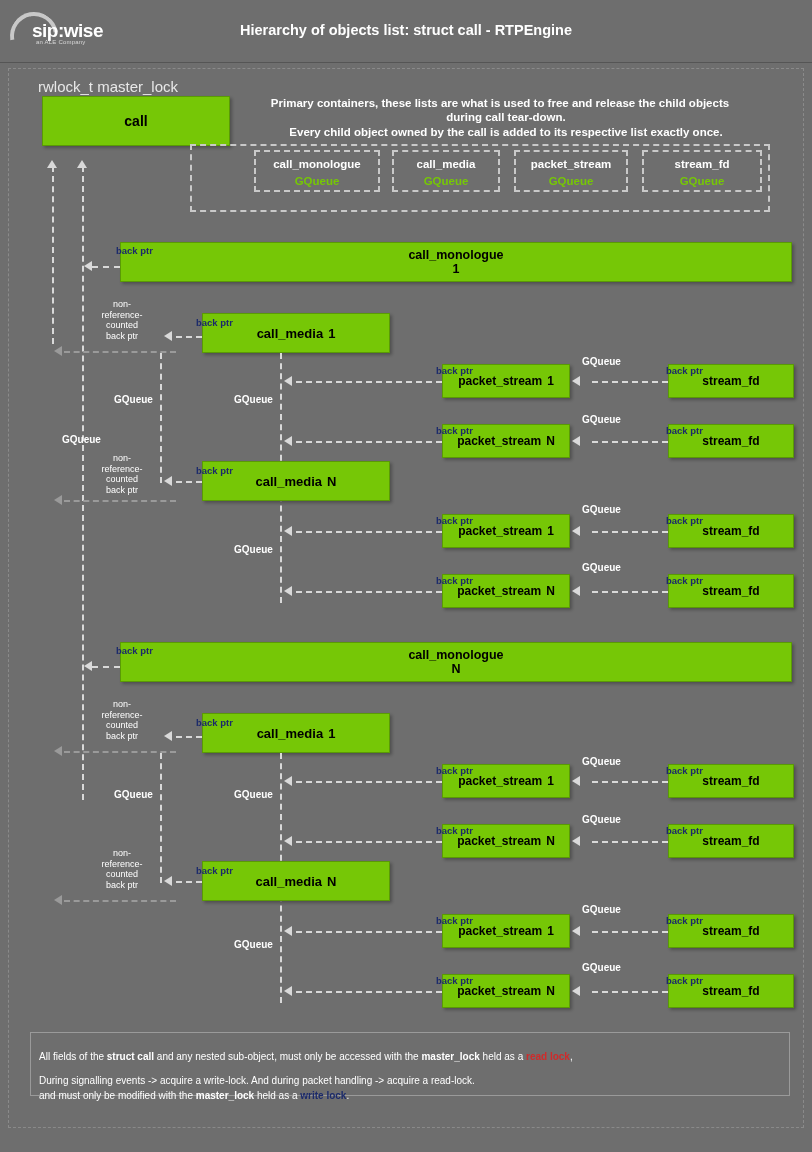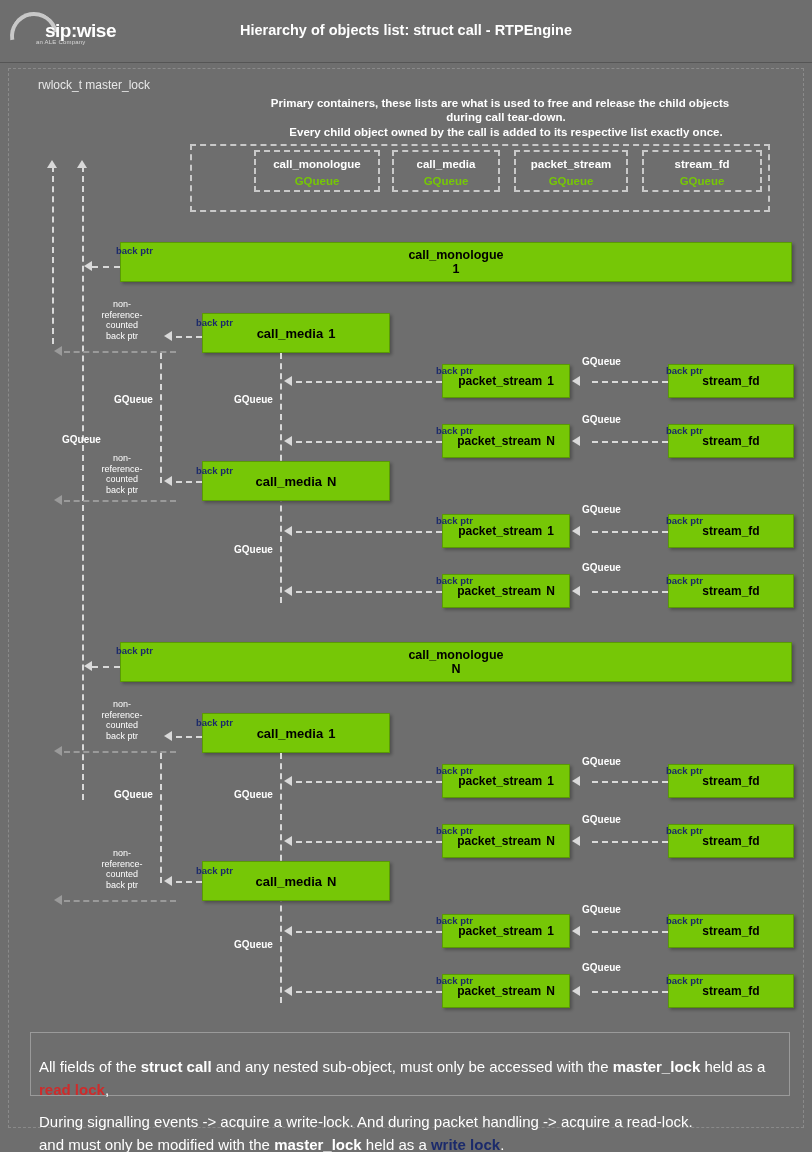--- a/index.html
+++ b/index.html
@@ -29,21 +29,20 @@
     left: 10px; top: 8px;
     width: 90px; height: 46px;
   }
   .logo-text {
     position: absolute;
     left: 22px; top: 12px;
     color: #ffffff;
     font-size: 19px;
     font-weight: bold;
     letter-spacing: -0.5px;
-    margin-left: 13px;
   }
   .logo-sub {
     position: absolute;
     left: 26px; top: 31px;
     color: #d8d8d8;
     font-size: 6px;
     letter-spacing: 0.2px;
   }
   .logo-swirl {
     position: absolute;
@@ -173,34 +172,34 @@
     border-right: 5px solid transparent;
     border-bottom: 8px solid #d9d9d9;
     border-top: 0;
   }
   .arr.dark.left { border-right-color: #9a9a9a; }
 
   
   .lock-label {
     position: absolute;
     color: #e8e8e8;
-    font-size: 12px;
+    font-size: 15px;
   }
 
   
   .note {
     position: absolute;
     left: 30px; top: 1032px;
     width: 760px; height: 64px;
     box-sizing: border-box;
     border: 1px solid #9a9a9a;
     background: #6e6e6e;
     color: #ffffff;
-    font-size: 15px;
-    padding: 22px 8px;
+    font-size: 10px;
+    padding: 16px 8px;
     line-height: 1.55;
   }
   .note b { font-weight: bold; }
   .note .red { color: #cf2b2b; font-weight: bold; }
   .note .blue { color: #1b2a6b; font-weight: bold; }
   .footnote {
     position: absolute;
     left: 12px; top: 1134px;
     color: #ffffff;
     font-size: 10px;
@@ -221,20 +220,23 @@
   </div>
 
   <div class="frame"></div>
 
   <div class="lock-label" style="left:38px; top:78px;">rwlock_t master_lock</div>
 
   <div class="blurb" style="left:240px; top:95px; width:520px;">Primary containers, these lists are what is used to free and release the child objects</div>
   <div class="blurb" style="left:246px; top:124px; width:520px;">Every child object owned by the call is added to its respective list exactly once.</div>
   <div class="blurb" style="left:246px; top:109px; width:520px;">during call tear-down.</div>
 
+  <div class="node callbox" style="left:42px; top:96px; width:188px; height:50px;">
+    <span>call</span>
+  </div>
 
   <div class="legend-group" style="left:190px; top:144px; width:580px; height:68px;"></div>
 
   <div class="legend-box" style="left:254px; top:150px; width:126px; height:42px;">
     <div>call_monologue</div>
     <div class="g">GQueue</div>
   </div>
   <div class="legend-box" style="left:392px; top:150px; width:108px; height:42px;">
     <div>call_media</div>
     <div class="g">GQueue</div>

